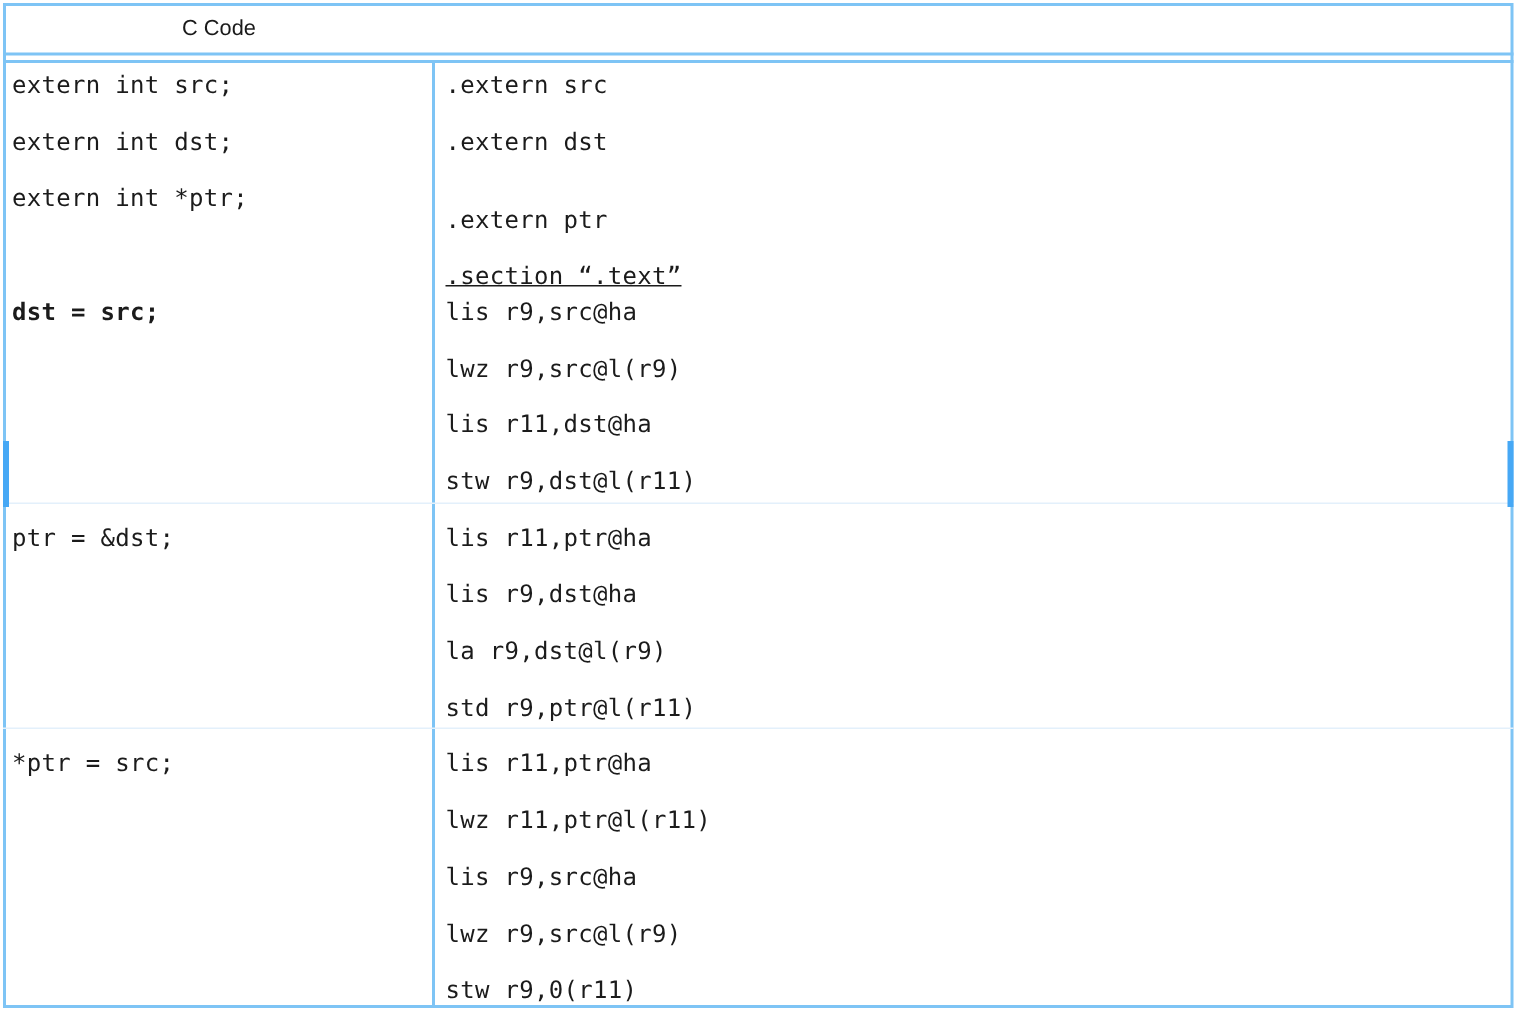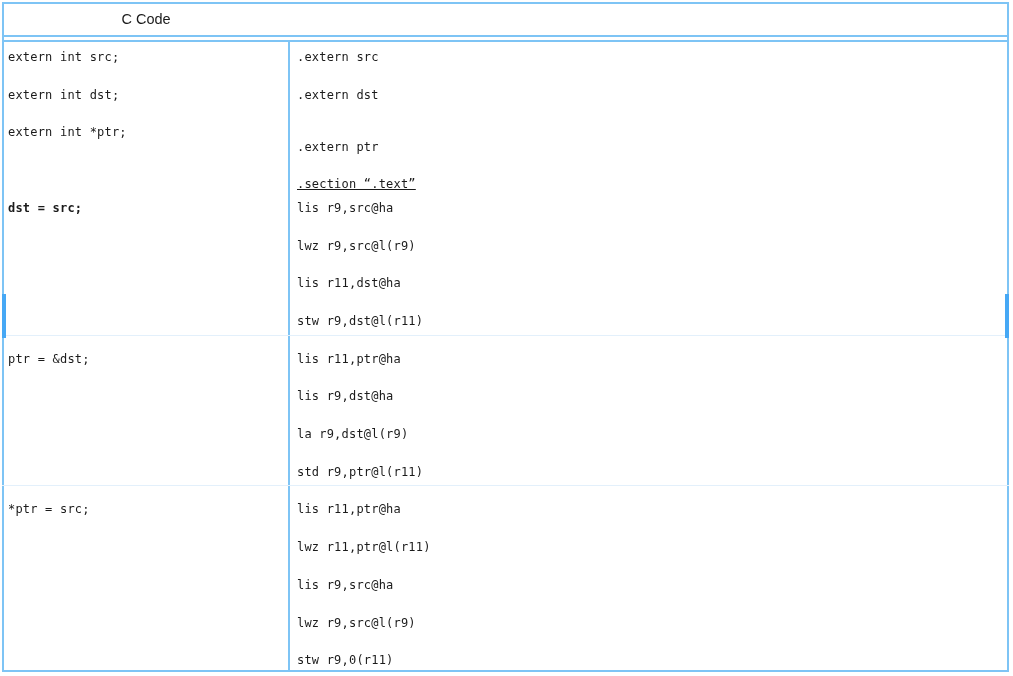--- a/index.html
+++ b/index.html
@@ -119,21 +119,21 @@
   .code-col.c-code   { left: 6px;   width: 278px; }
   .code-col.asm-code { left: 295px; width: 706px; }
 
   .code-line {
     position: absolute;
     left: 0;
     height: 24px;
     line-height: 24px;
     white-space: pre;
     font-family: "DejaVu Sans Mono", monospace;
-    font-size: 12px;
+    font-size: 16px;
     color: #1b1b1b;
     letter-spacing: 0.2px;
   }
 
   
   .scroll-thumb {
     position: absolute;
     width: 4px;
     background: #46a8f5;
   }

